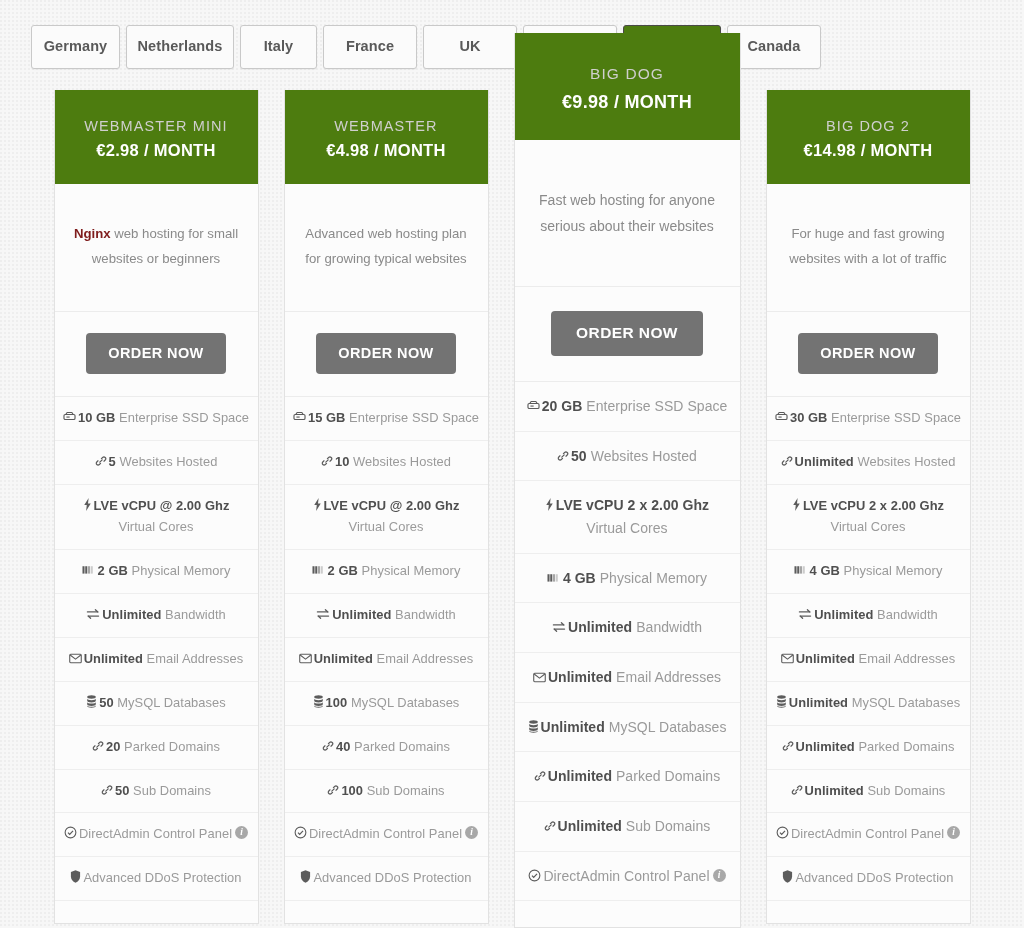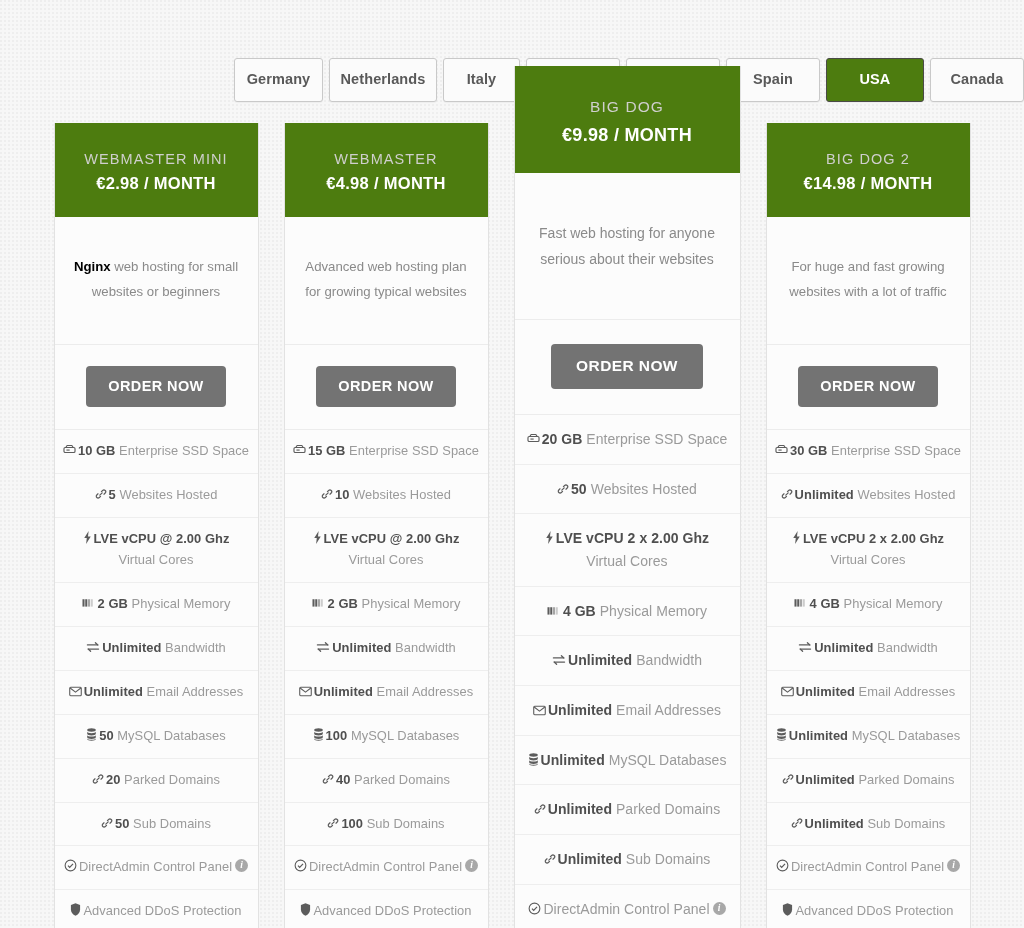--- a/index.html
+++ b/index.html
@@ -16,24 +16,25 @@
     background-image:
       radial-gradient(circle at 1px 1px, rgba(0,0,0,0.035) 1px, transparent 0);
     background-size: 4px 4px;
     color: #7d7d7d;
     -webkit-font-smoothing: antialiased;
   }
 
   
   #country-bar {
     display: flex;
-    justify-content: flex-end;
+    justify-content: flex-start;
     align-items: flex-start;
     gap: 6px;
-    padding-top: 58px;
+    padding-top: 25px;
+    margin-left: 31px;
   }
 
   .country-tab {
     background: #fbfbfb;
     border: 1px solid #c9c9c9;
     border-radius: 3px;
     color: #595959;
     font-size: 14.5px;
     font-weight: bold;
     letter-spacing: .1px;
@@ -198,21 +199,21 @@
     <div class="country-tab active" style="width: 98px;">USA</div>
     <div class="country-tab" style="width: 94px;">Canada</div>
   </div>
 
 <div id="plans">
     <div class="plan">
       <div class="plan-head">
         <div class="plan-name">WEBMASTER MINI</div>
         <div class="plan-price">€2.98 / MONTH</div>
       </div>
-      <div class="plan-desc"><b style="color: #000000;">Nginx</b><span> web hosting for small websites or beginners</span></div>
+      <div class="plan-desc"><b style="color: #7f1d1d;">Nginx</b><span> web hosting for small websites or beginners</span></div>
       <div class="plan-cta-wrap"><button class="order-btn">ORDER NOW</button></div>
       <div class="feature"><span class="f-icon"><svg width="13" height="13" viewBox="0 0 16 16" fill="none" stroke="currentColor" stroke-width="1.4">
             <rect x="1.2" y="5.5" width="13.6" height="6.2" rx="1.6"></rect>
             <path d="M3.4 5.5 5.1 3.1h5.8l1.7 2.4"></path>
             <path d="M4.2 8.7h4"></path>
           </svg></span><b>10 GB</b><span> Enterprise SSD Space</span></div>
       <div class="feature"><span class="f-icon"><svg width="12" height="12" viewBox="0 0 16 16" fill="none" stroke="currentColor" stroke-width="1.6" stroke-linecap="round">
             <path d="M6.4 9.6 9.6 6.4"></path>
             <path d="M8.6 4.9 10.2 3.3a2.4 2.4 0 0 1 3.4 3.4L12 8.3"></path>
             <path d="M7.4 11.1 5.8 12.7a2.4 2.4 0 0 1-3.4-3.4L4 7.7"></path>

